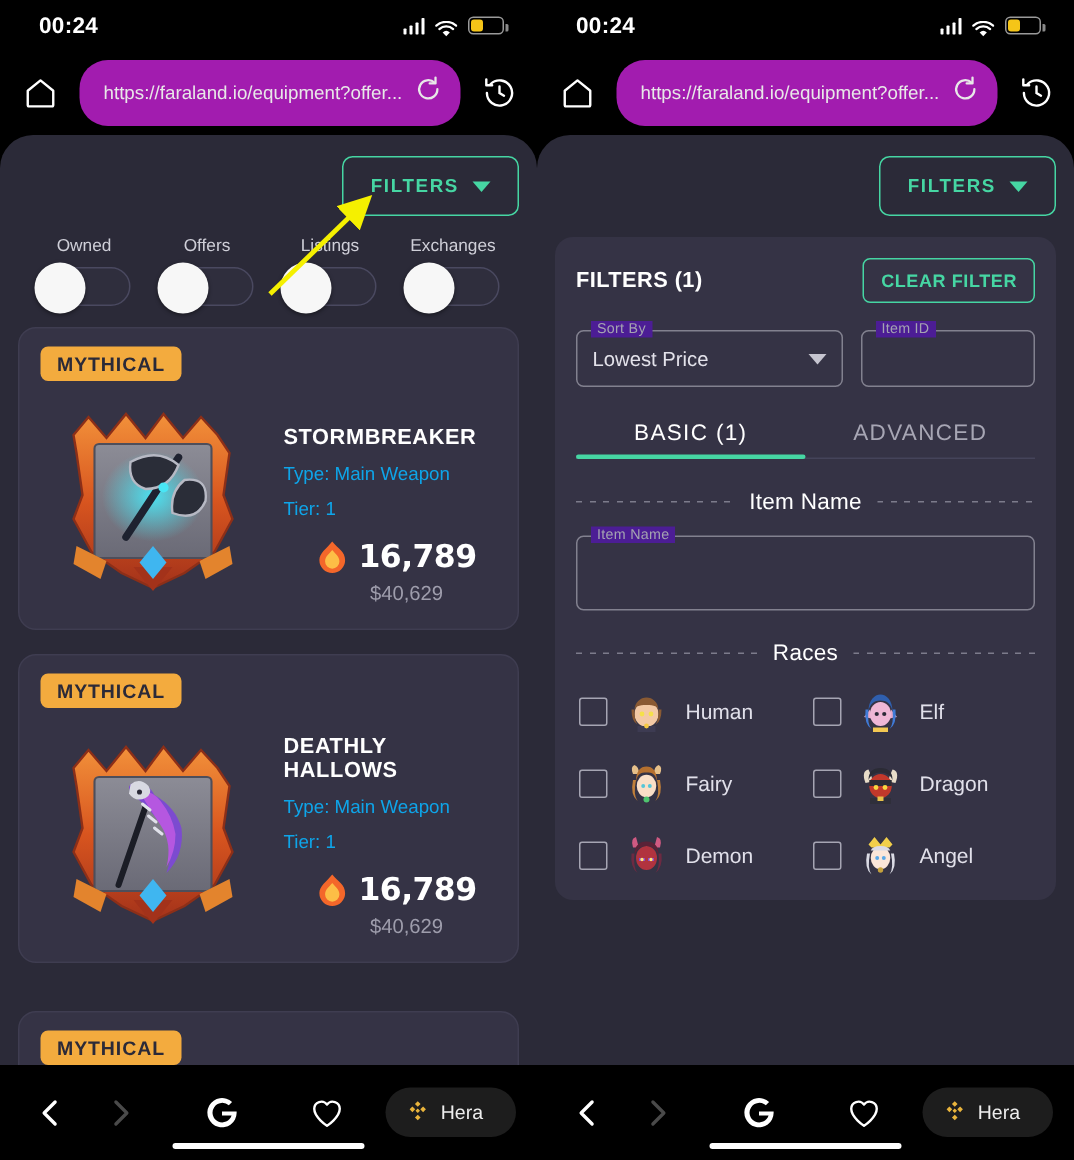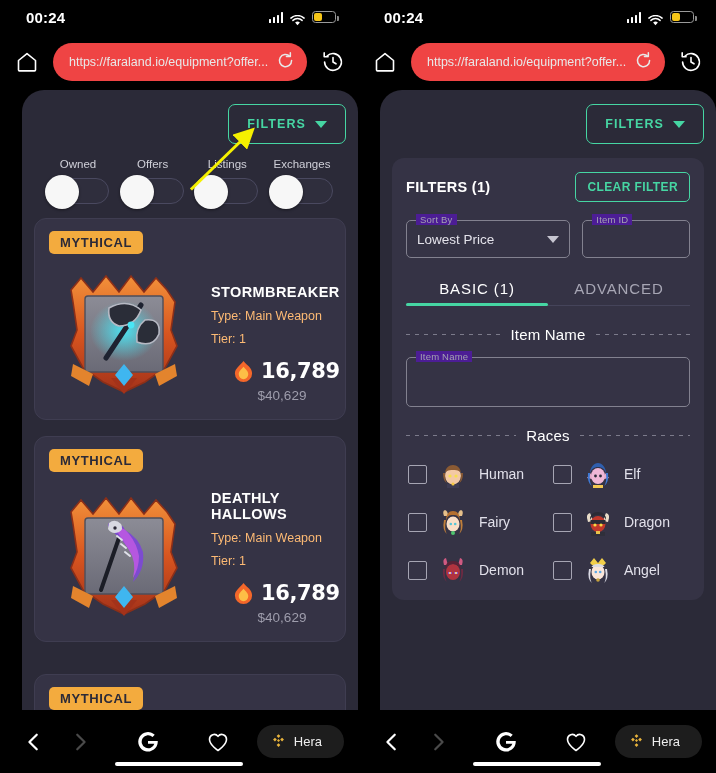--- a/index.html
+++ b/index.html
@@ -26,32 +26,32 @@
   .bars i:nth-child(3){height:8px;} .bars i:nth-child(4){height:11px;}
   .wifi { width:15px; height:11px; position:relative; }
   .batt { width:24px; height:12px; border:1.4px solid #9a9a9a; border-radius:3.5px; position:relative; }
   .batt::after{content:"";position:absolute;right:-3.5px;top:3.5px;width:2px;height:5px;background:#8a8a8a;border-radius:0 1px 1px 0;}
   .batt i{ position:absolute; left:1.4px; top:1.4px; bottom:1.4px; width:8px; background:#f5c518; border-radius:2px; }
 
   
   .browserbar { height: 56px; display:flex; align-items:center; gap:9px; padding:0 8px 0 10px; }
   .icon-btn { width:34px; height:34px; display:flex; align-items:center; justify-content:center; flex:0 0 auto; }
   .urlbar {
-    flex:1 1 auto; height:38px; background:#ef4444; border-radius:19px;
+    flex:1 1 auto; height:44px; background:#a21caf; border-radius:19px;
     display:flex; align-items:center; padding: 0 12px 0 16px; gap:0; min-width:0;
   }
   .urltext {
     flex:1 1 auto; color:#e8e8e8; font-size:12.5px; white-space:nowrap;
     overflow:hidden; text-overflow:ellipsis;
   }
 
   
   .app {
     position:absolute; left:0; right:0; top:90px; bottom:63px;
-    background:#2b2a38; border-radius:22px 22px 0 0; overflow:hidden;margin-left:22px;
+    background:#2b2a38; border-radius:22px 22px 0 0; overflow:hidden;
   }
   .app-inner { position:absolute; inset:0; padding: 14px 12px 0 12px; }
 
   
   .filters-row { display:flex; justify-content:flex-end; }
   .filters-btn {
     border:1.6px solid #46d6a3; border-radius:7px; color:#46d6a3;
     font-size:12.5px; font-weight:700; letter-spacing:1.1px;
     padding: 12px 18px; display:flex; align-items:center; gap:9px;
     background:transparent;
@@ -79,21 +79,21 @@
     display:flex; align-items:flex-start; gap:10px; flex-wrap:wrap;
   }
   .rarity {
     background:#f3ab3e; color:#2b2a38; font-size:13px; font-weight:700;
     letter-spacing:.6px; padding:4px 11px; border-radius:5px; margin-bottom:4px;
   }
   .card-body { display:flex; gap:12px; width:100%; align-items:flex-end; }
   .shield { width:150px; height:135px; flex:0 0 auto; position:relative; }
   .info { flex:1 1 auto; min-width:0; padding-top:4px; }
   .iname { color:#fff; font-size:14.5px; font-weight:700; letter-spacing:.4px; }
-  .imeta { color:#fdba74; font-size:12.5px; margin-top:9px; }
+  .imeta { color:#0ea5e9; font-size:12.5px; margin-top:9px; }
   .price-row { display:flex; align-items:center; gap:7px; margin-top:13px; padding-left:22px;}
   .flame { width:21px; height:23px; flex:0 0 auto; }
   .price { color:#fff; font-size:21px; font-weight:800; letter-spacing:-.4px;
            font-family:"DejaVu Sans", sans-serif; }
   .usd { color:#9e9dac; font-size:13.5px; text-align:center; margin-top:5px; padding-left:22px;}
 
   
   .card-peek {
     margin-top:16px; background:#353345; border:1px solid #3f3d51;
     border-radius:12px 12px 0 0; padding:12px 14px 0 14px; height:40px;

